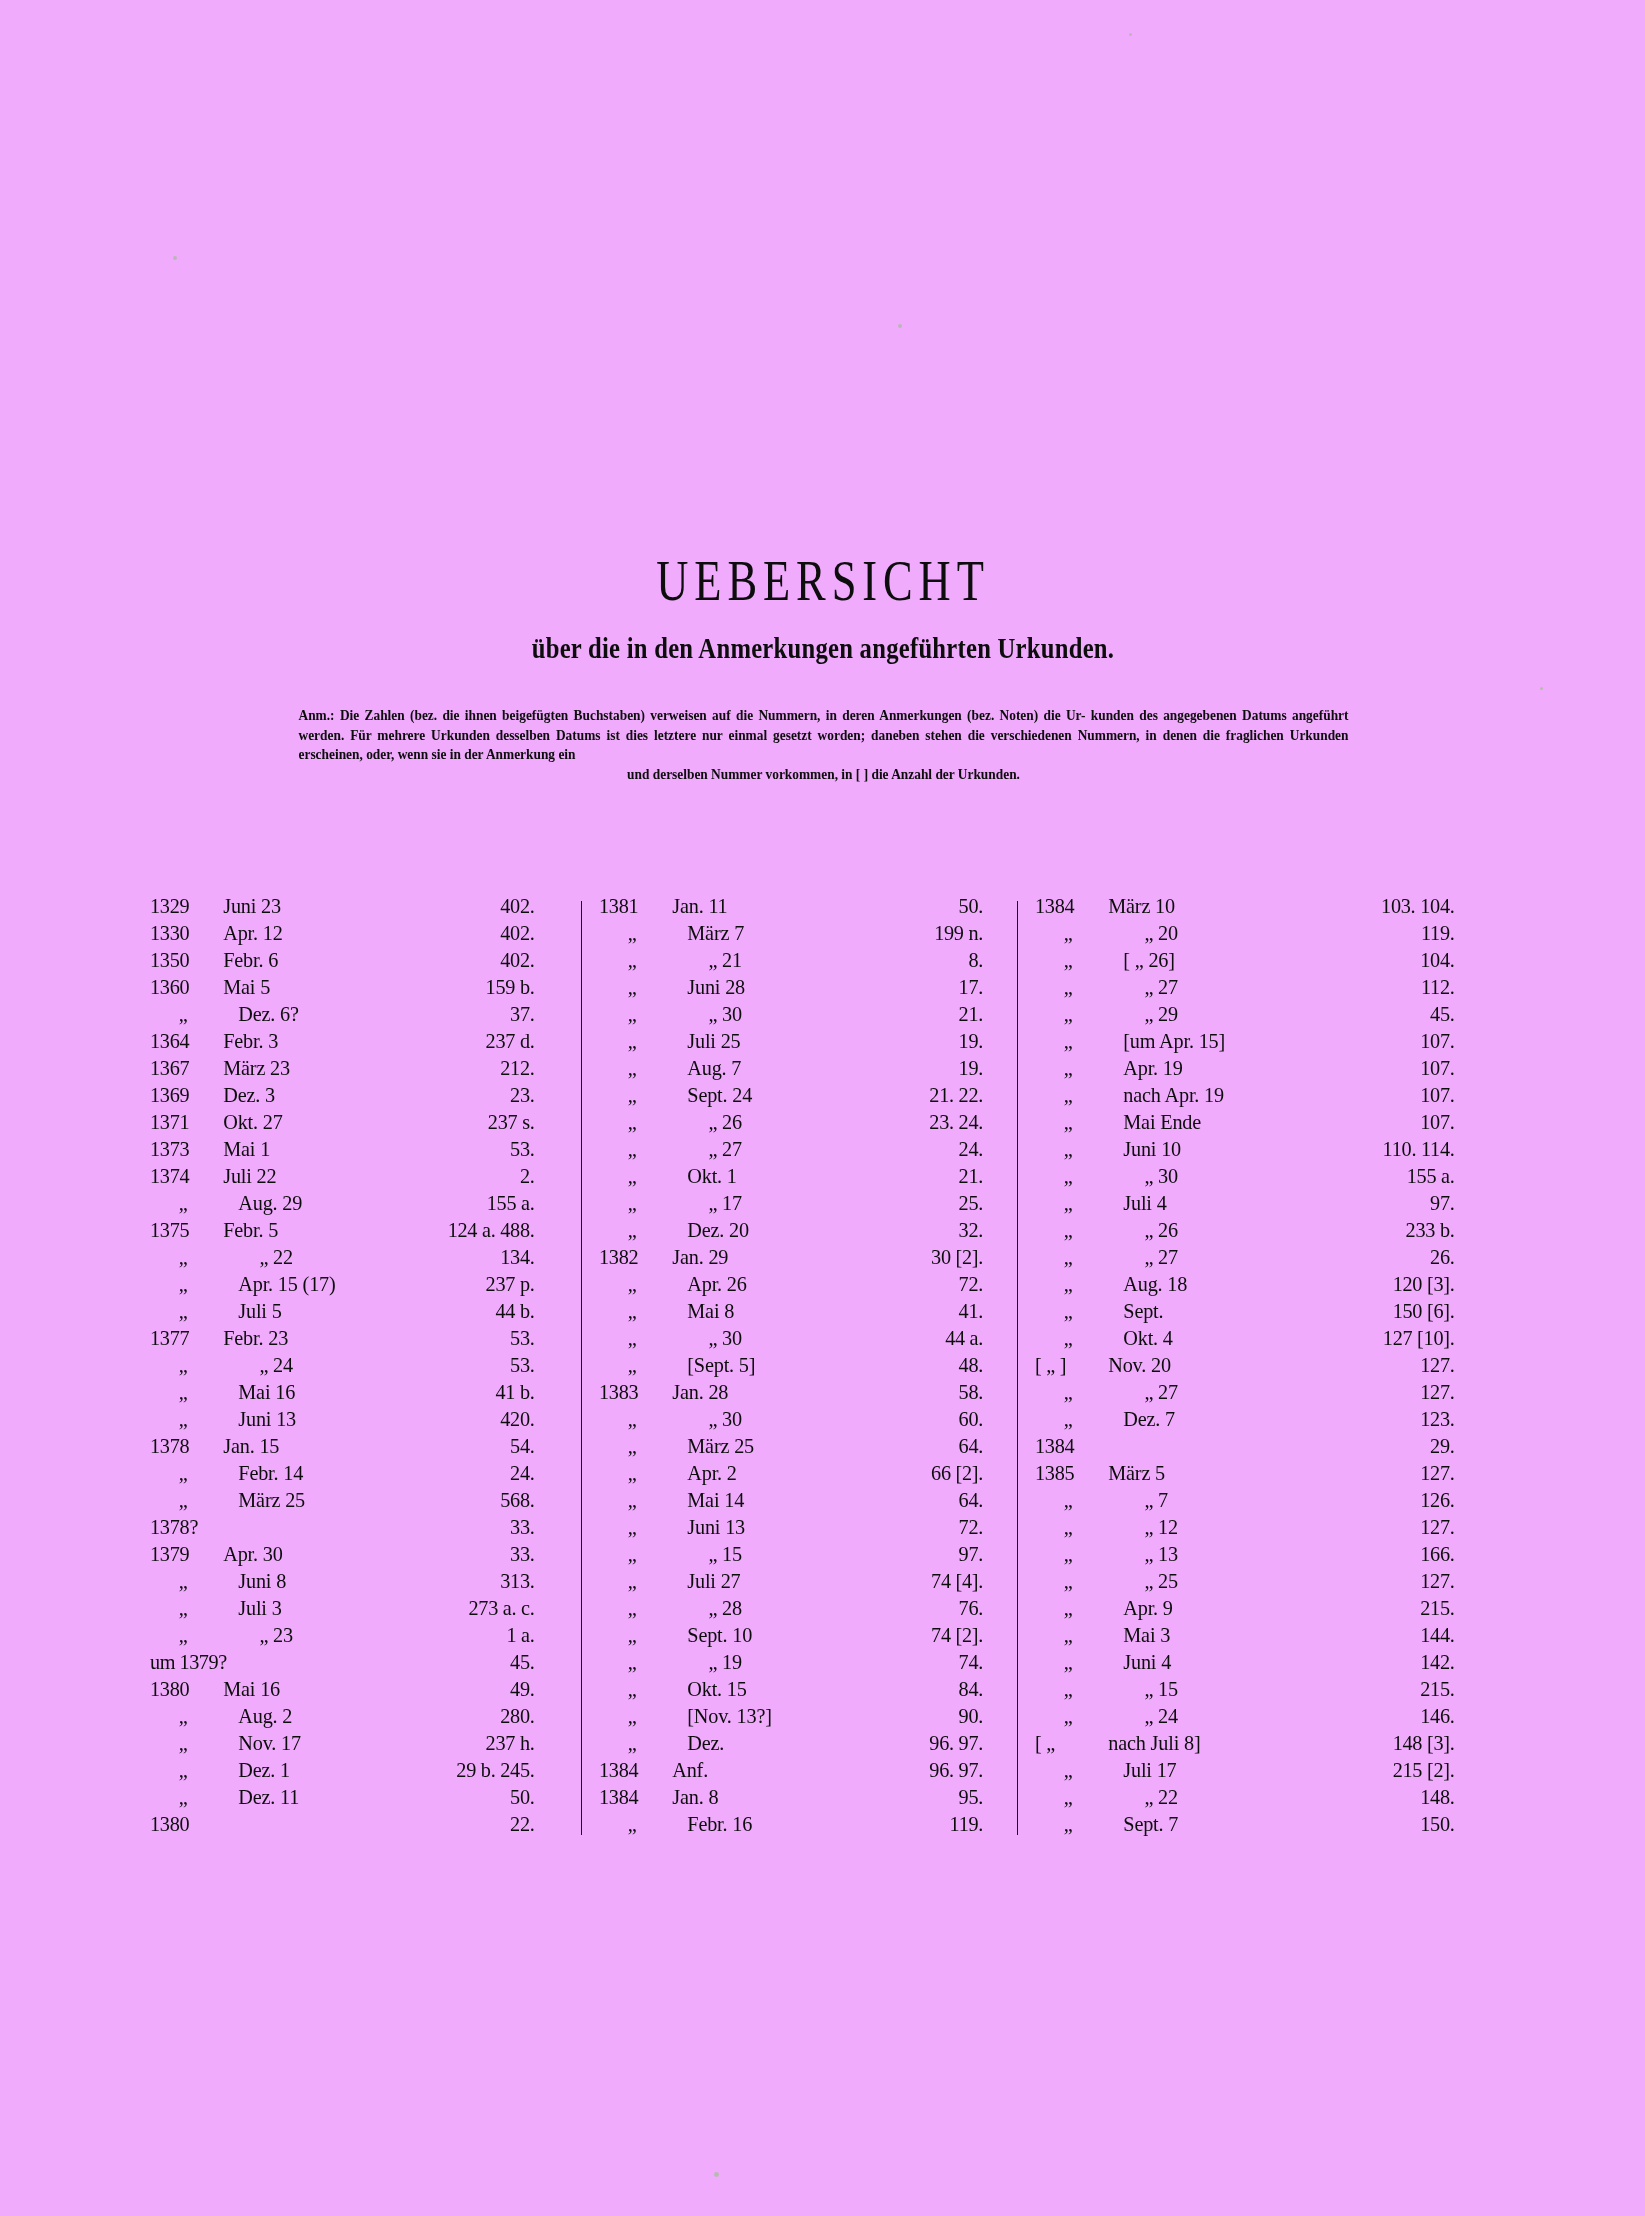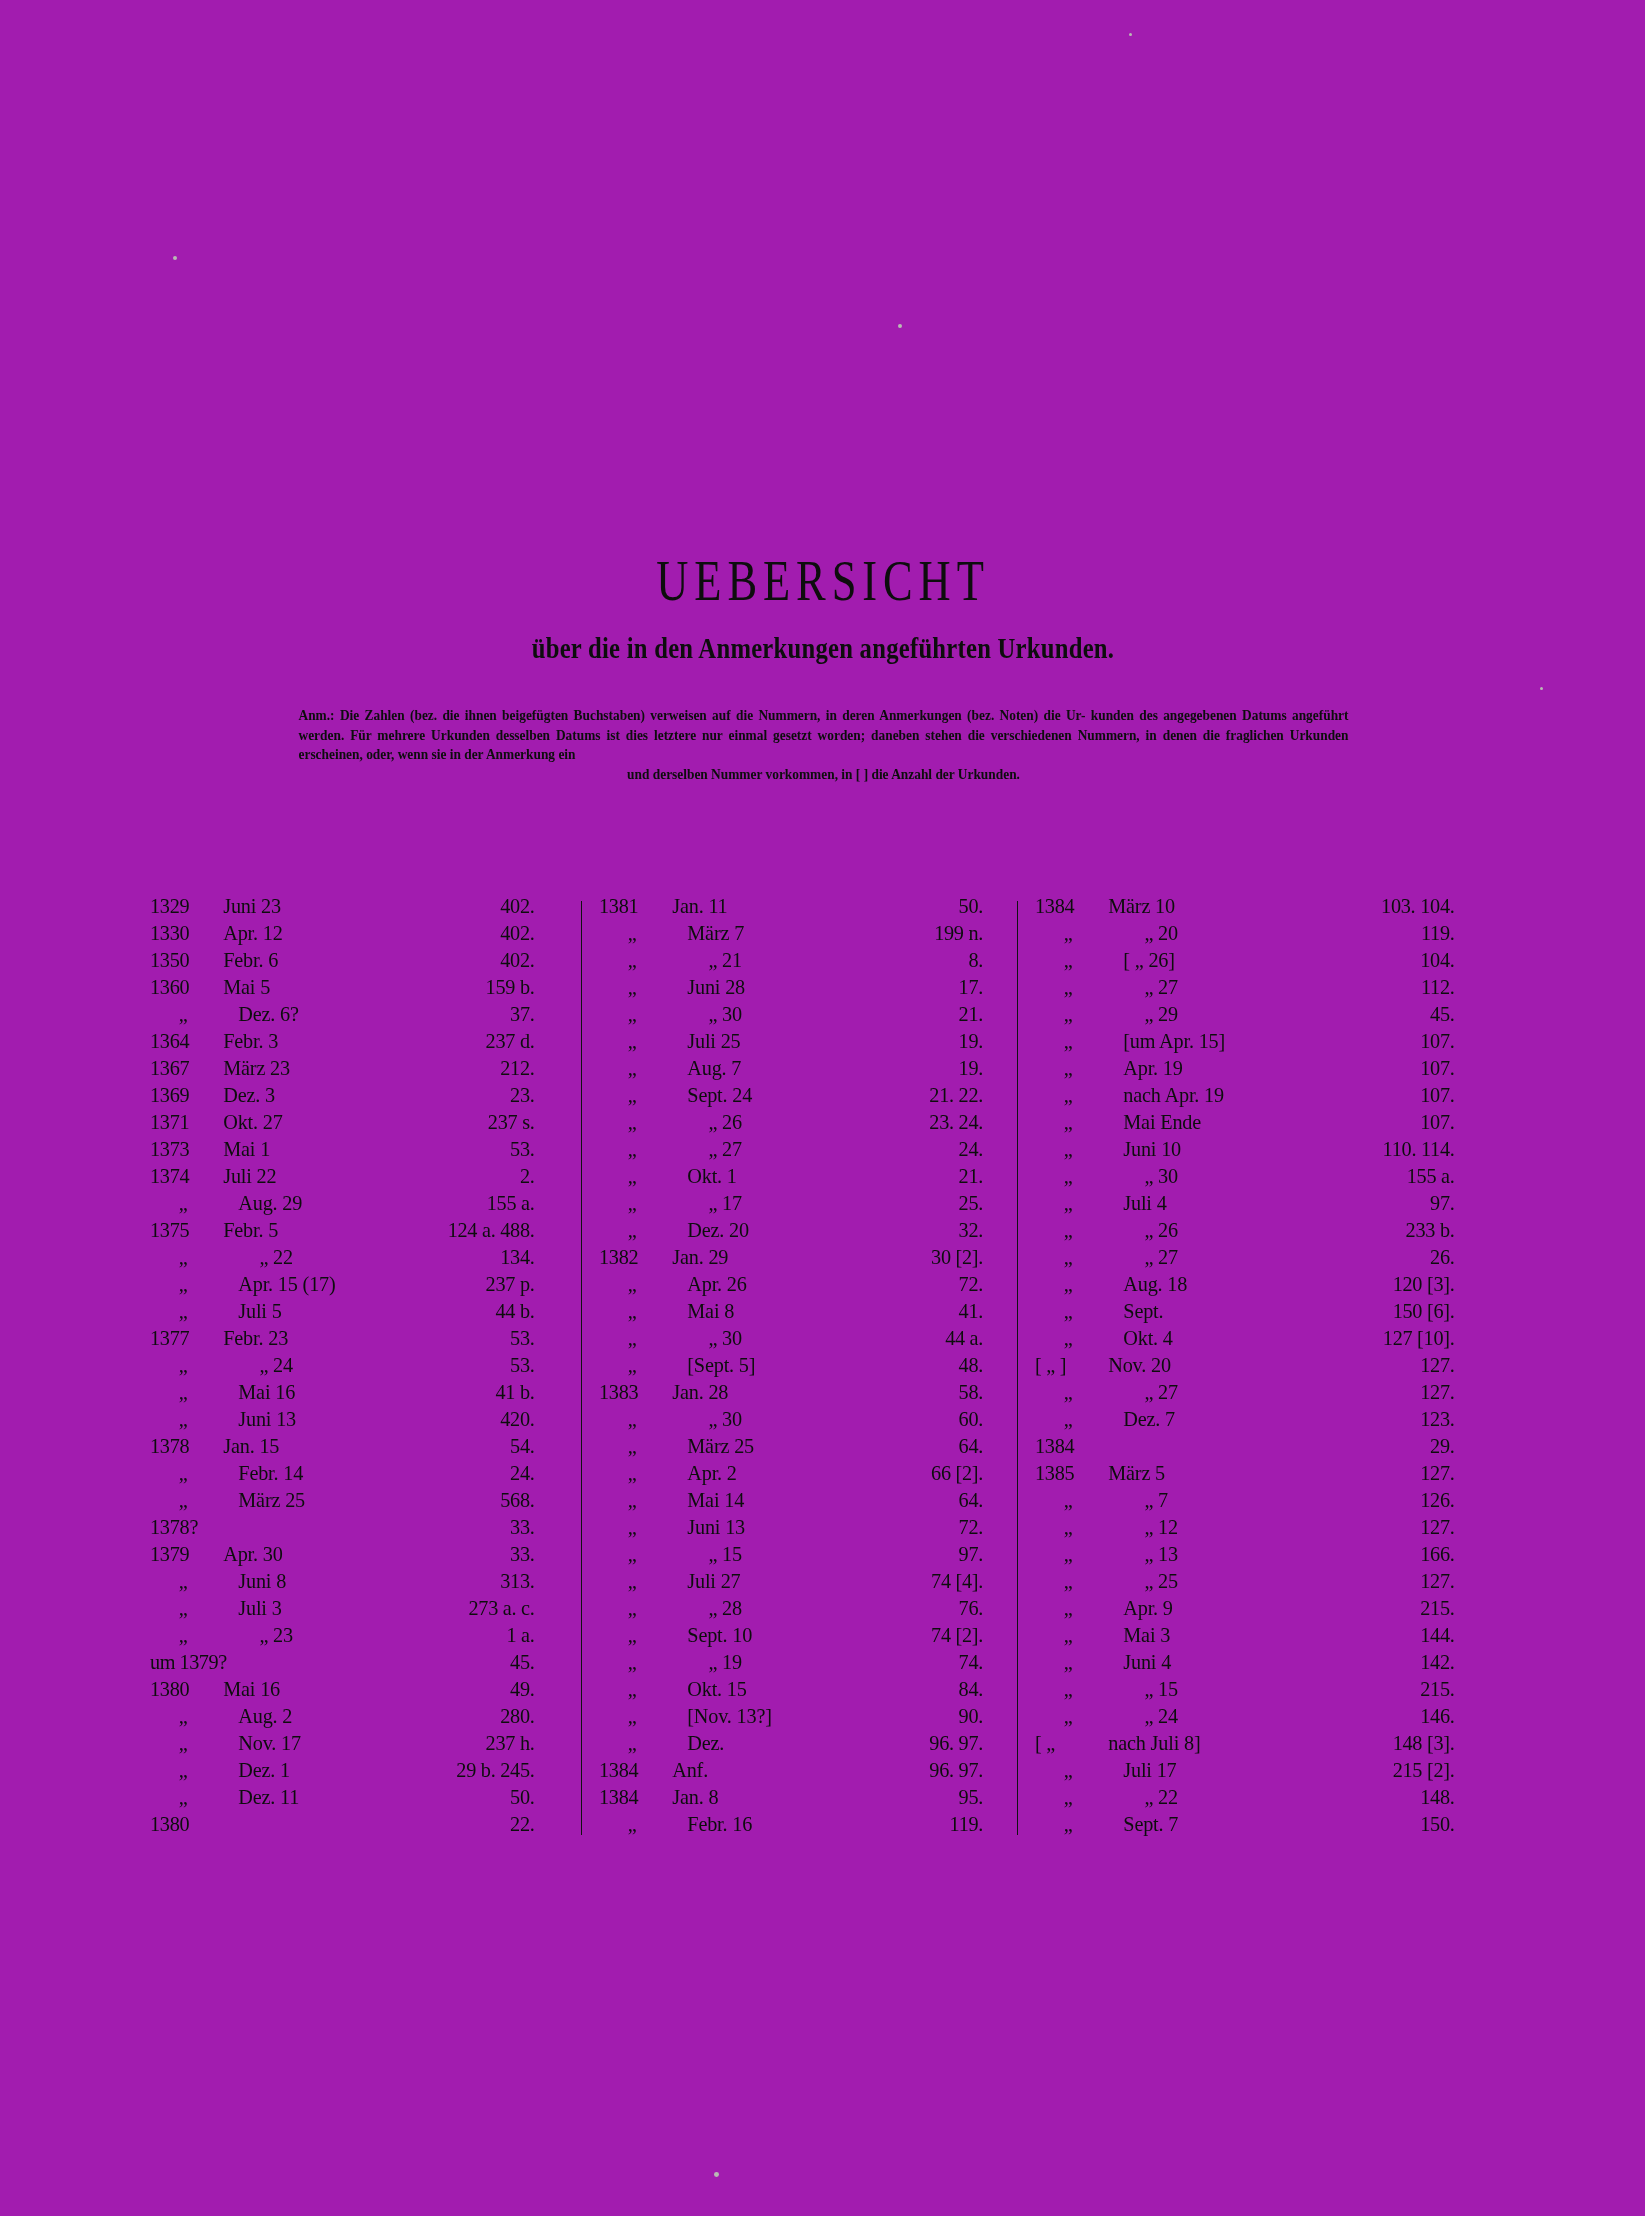--- a/index.html
+++ b/index.html
@@ -14,21 +14,21 @@
     position: relative;
     font-family: "Liberation Serif", "DejaVu Serif", serif;
     color: #0d0d0d;
     overflow: hidden;
   }
 
   
   #page {
     position: absolute;
     inset: 0;
-    background: #a21caf;
+    background: #f0abfc;
   }
 
   
   .speckle {
     position: absolute;
     background: #b9b9b4;
     border-radius: 50%;
   }
 
   

